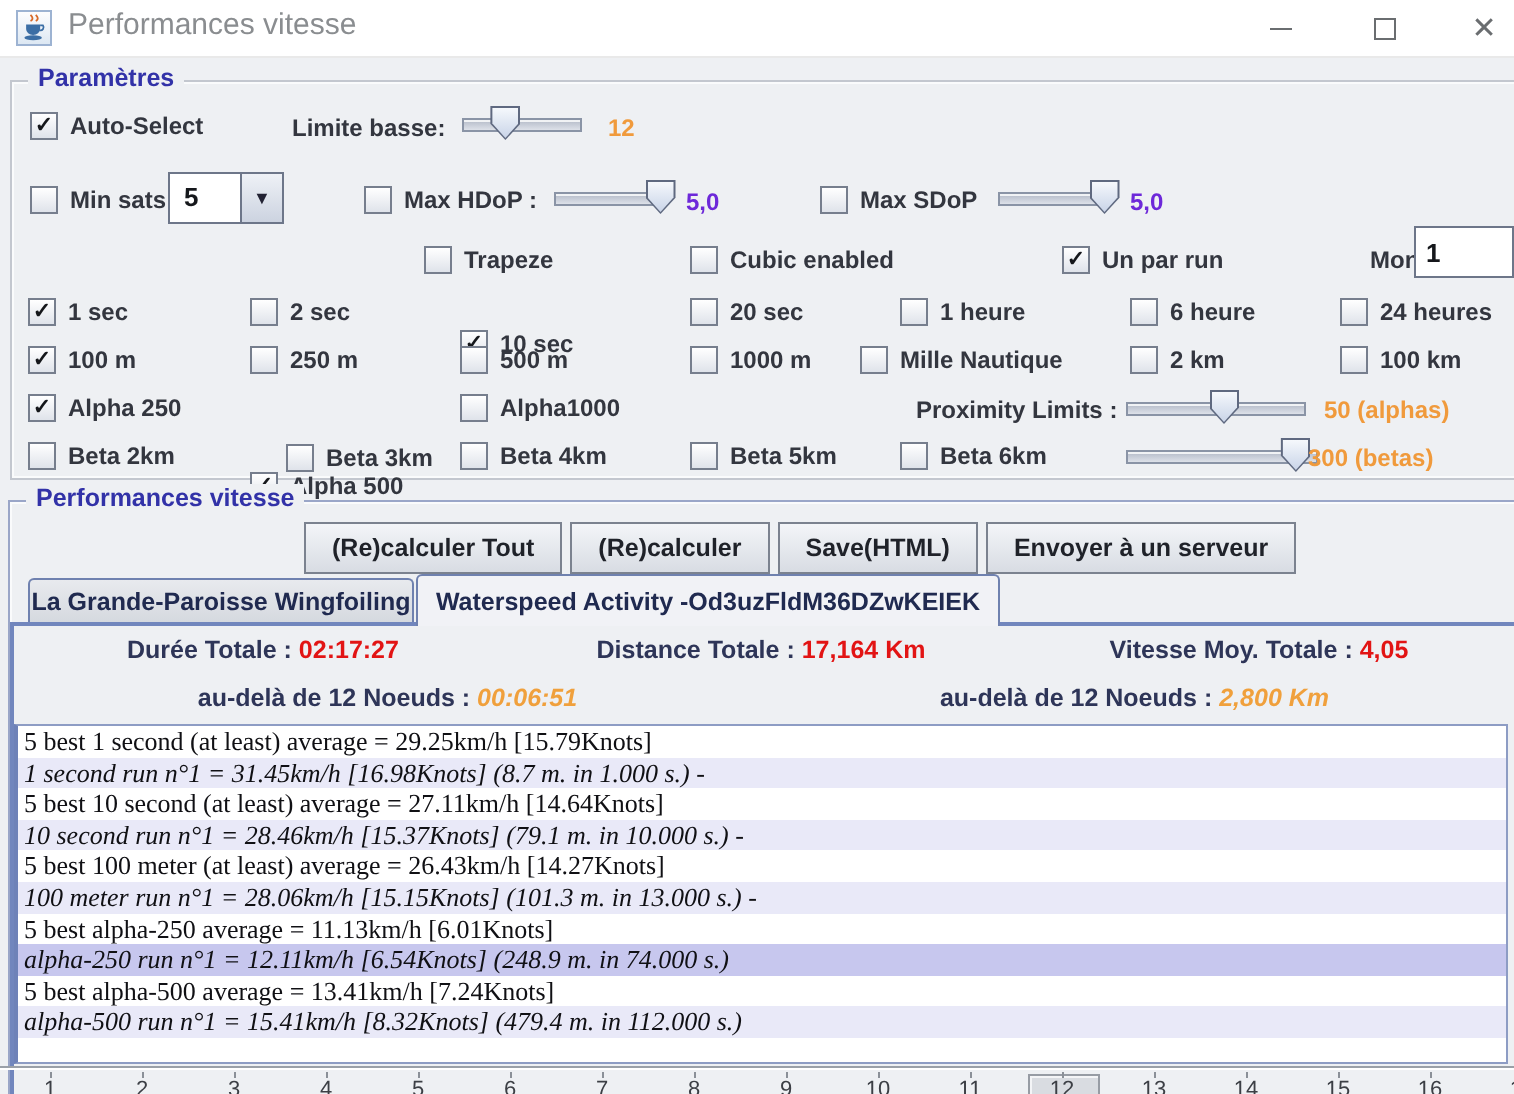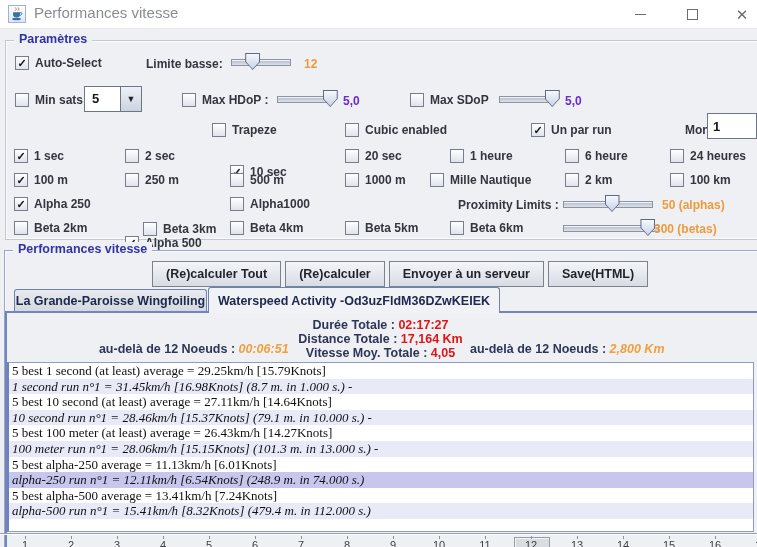--- a/index.html
+++ b/index.html
@@ -244,29 +244,29 @@
   </div>
   <span class="sl-val orange" style="left:654px;top:222px;">300 (betas)</span>
 
   <div class="tpanel blue" style="left:4px;top:250px;right:-3px;bottom:-3px;">
     <span class="tpanel-title">Performances vitesse</span>
   </div>
 
   <div class="btnrow">
     <div class="jbtn">(Re)calculer Tout</div>
     <div class="jbtn">(Re)calculer</div>
+    <div class="jbtn">Save(HTML)</div>
     <div class="jbtn">Envoyer à un serveur</div>
-    <div class="jbtn">Save(HTML)</div>
   </div>
 
   <div class="tab inactive" style="left:14px;width:193px;">La Grande-Paroisse Wingfoiling</div>
   <div class="tab active" style="left:208px;width:292px;">Waterspeed Activity -Od3uzFldM36DZwKEIEK</div>
   <div class="content"></div>
 
-  <div class="statrow" style="top:318px;flex-direction:column;">
+  <div class="statrow" style="top:318px;">
     <div class="statcol"><span>Durée Totale :</span> <span class="v-red">02:17:27</span></div>
     <div class="statcol"><span>Distance Totale :</span> <span class="v-red">17,164 Km</span></div>
     <div class="statcol"><span>Vitesse Moy. Totale :</span> <span class="v-red">4,05</span></div>
   </div>
   <div class="statrow" style="top:342px;">
     <div class="statcol"><span>au-delà de  12 Noeuds :</span> <span class="v-orange">00:06:51</span></div>
     <div class="statcol"><span>au-delà de  12 Noeuds :</span> <span class="v-orange">2,800 Km</span></div>
   </div>
 
   <div class="results">

